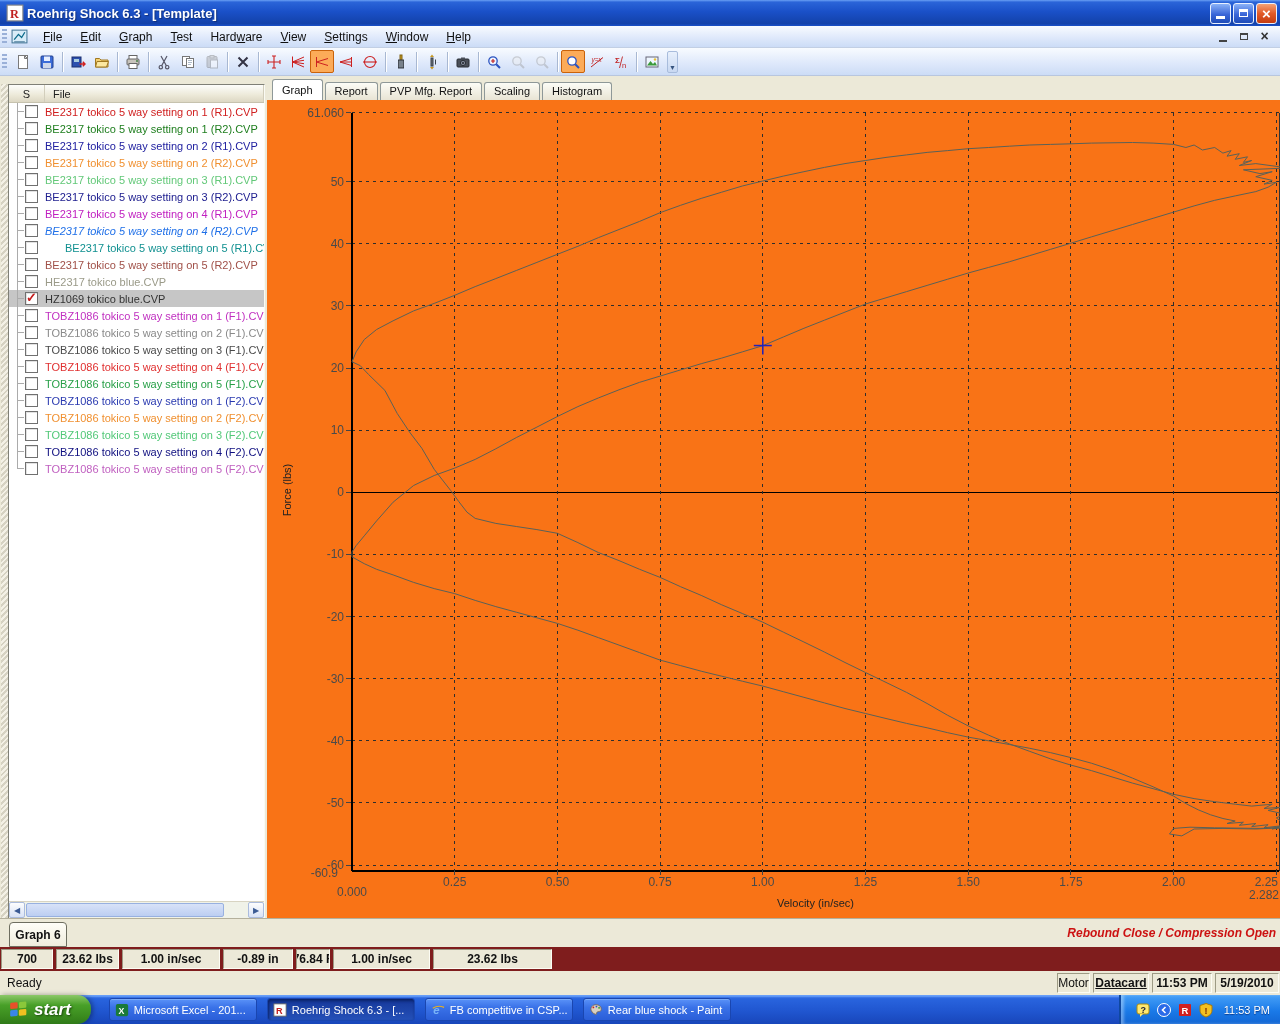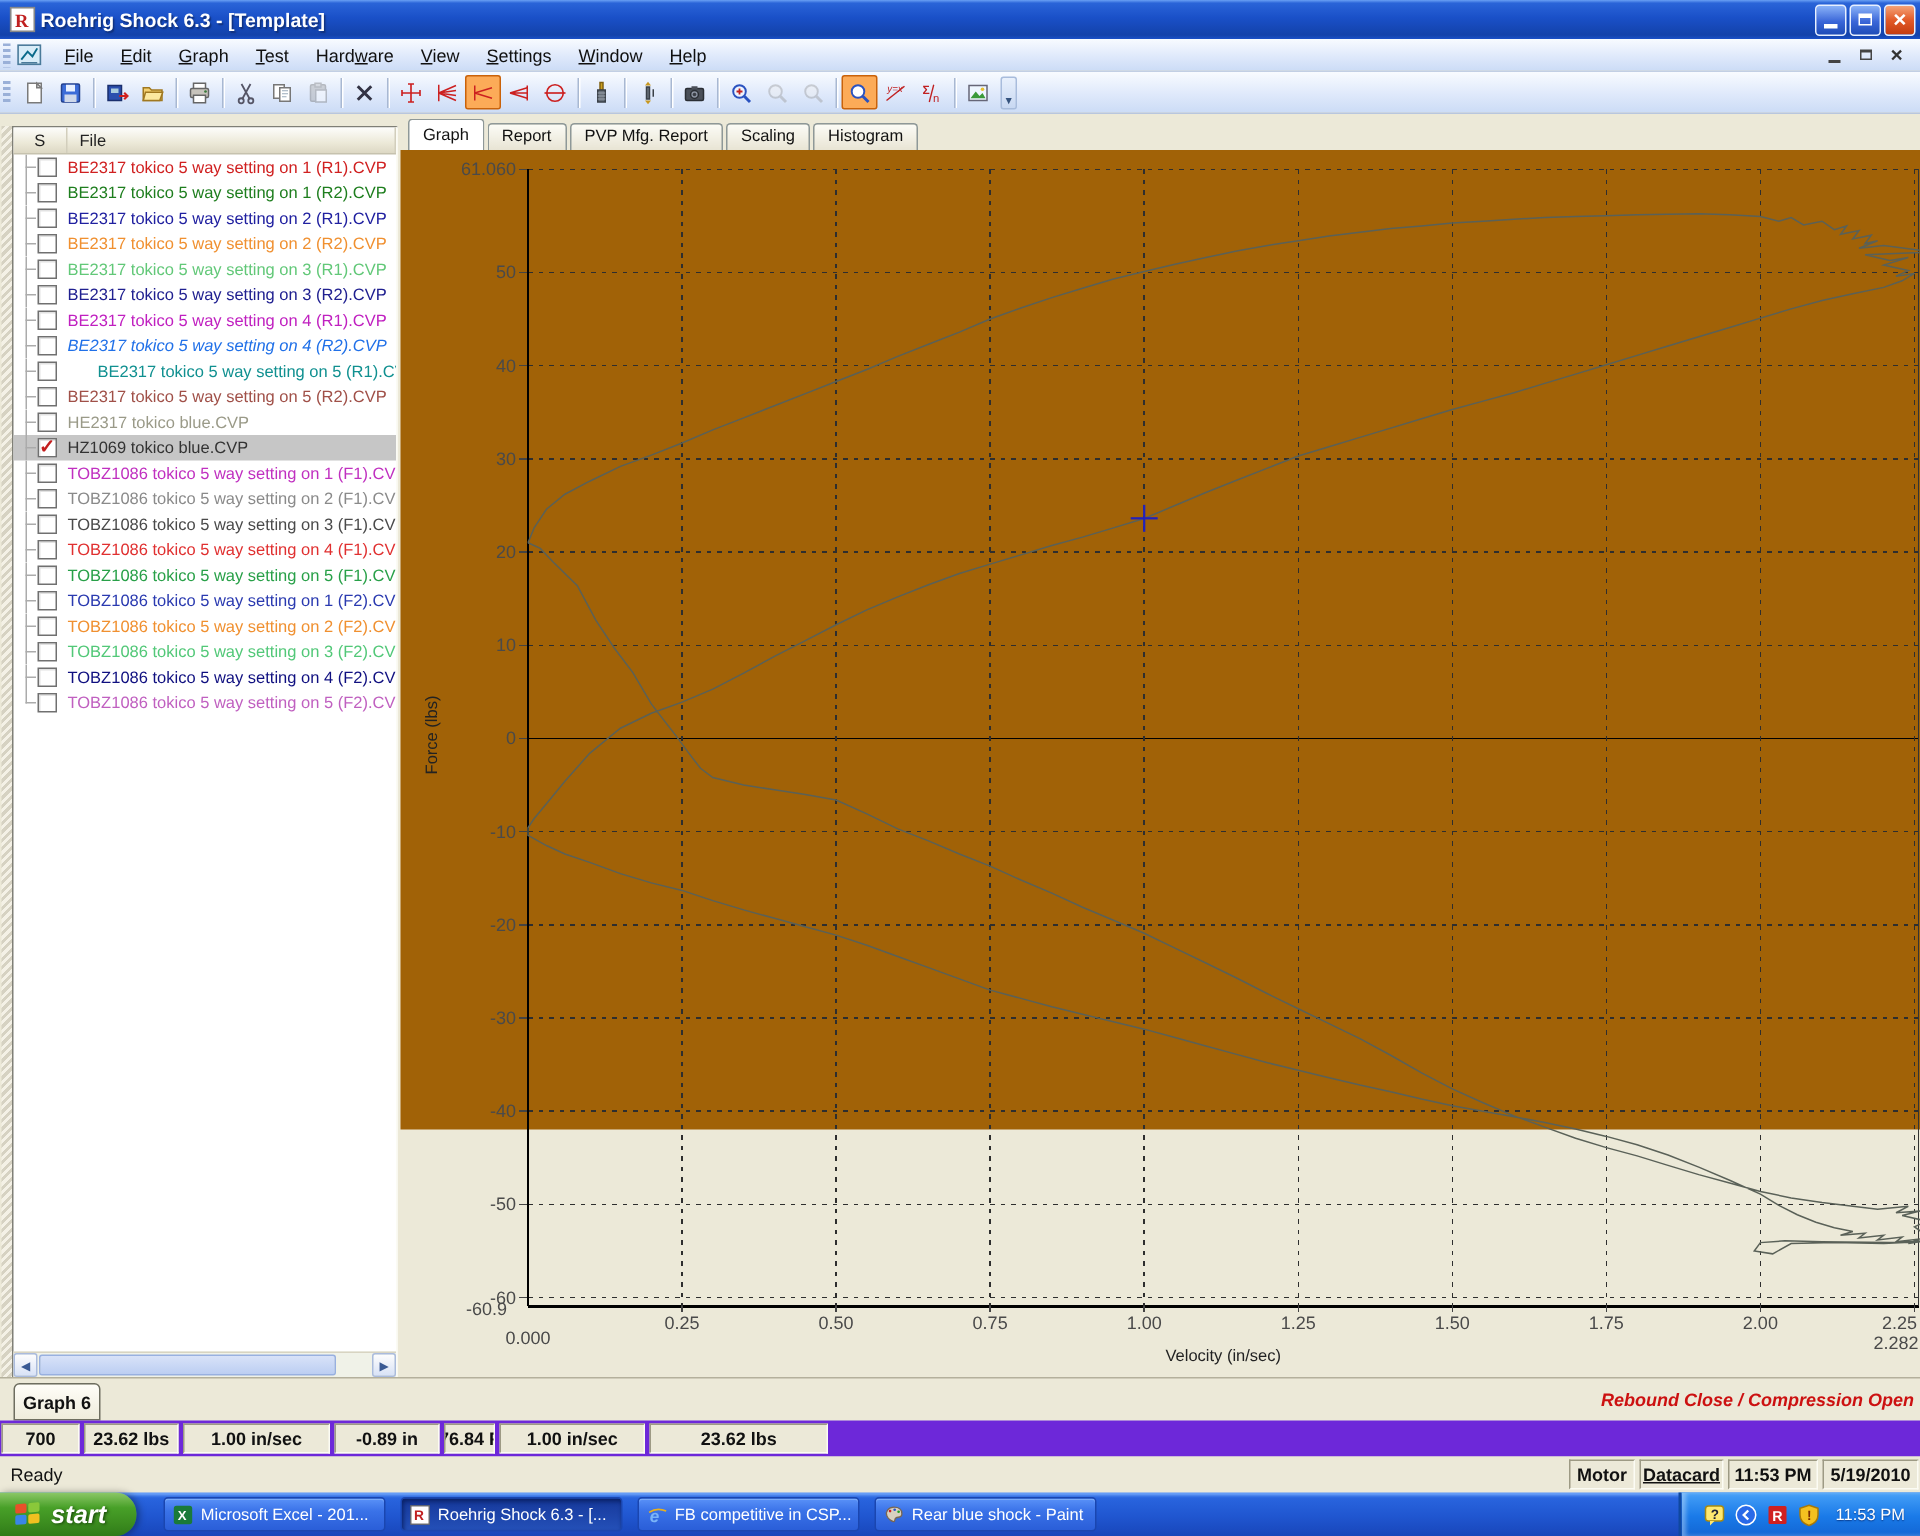--- a/index.html
+++ b/index.html
@@ -70,31 +70,31 @@
   .sarrow.right{margin-left:auto}
   .sthumb{width:198px;height:14px;margin-left:1px;border-radius:2px;
     background:linear-gradient(180deg,#d8e2f8,#bccef2);border:1px solid #98b0e0;box-sizing:border-box}
   
   .tabstrip{position:absolute;left:267px;top:78px;right:0;height:22px;display:flex;align-items:flex-end;
     padding-left:5px;background:#ece9d8;box-sizing:border-box}
   .tab{font-size:11px;color:#111;padding:2px 9px 3px;margin-right:2px;height:18px;box-sizing:border-box;
     border:1px solid #8e9898;border-bottom:none;border-radius:3px 3px 0 0;
     background:linear-gradient(180deg,#fcfcf6,#e8e4d4)}
   .tab.active{height:21px;background:#fff;padding-top:4px;position:relative;z-index:2}
-  .chartarea{position:absolute;left:267px;top:100px;width:1013px;height:653px;background:#a16207}
+  .chartarea{position:absolute;left:267px;top:100px;width:1013px;height:818px;background:#f97316}
   #chart{position:absolute;left:0;top:0;font-family:"Liberation Sans",sans-serif}
   
   .subbar{position:absolute;left:0;top:918px;width:1280px;height:29px;background:#ece9d8;
     border-top:1px solid #b4b09c;box-sizing:border-box}
   .sheettab{position:absolute;left:9px;top:922px;width:58px;height:25px;display:flex;align-items:center;justify-content:center;
     font-size:12px;font-weight:bold;color:#111;background:linear-gradient(180deg,#fffef8,#efecdc);
     border:1px solid #6e6e60;border-radius:4px 4px 0 0;box-sizing:border-box}
   .modenote{position:absolute;right:4px;top:926px;font-size:12px;font-style:italic;font-weight:bold;color:#cc1111}
   
-  .status1{position:absolute;left:0;top:947px;width:1280px;height:24px;background:#6d28d9;display:flex;
+  .status1{position:absolute;left:0;top:947px;width:1280px;height:24px;background:#7f1d1d;display:flex;
     gap:3px;padding:2px 1px;box-sizing:border-box}
   .scell{border:1px solid;border-color:#9d9a84 #fcfcf4 #fcfcf4 #9d9a84;background:#ece9d8;
     display:flex;align-items:center;justify-content:center;font-size:12px;font-weight:bold;color:#111;
     white-space:nowrap;overflow:hidden;box-sizing:border-box}
   .scell.path{justify-content:flex-start;padding-left:7px}
   .status2{position:absolute;left:0;top:971px;width:1280px;height:24px;background:#ece9d8;display:flex;
     align-items:center;box-sizing:border-box;padding:2px 1px}
   .ready{font-size:12px;color:#111;padding-left:6px}
   .s2right{margin-left:auto;display:flex;gap:3px;height:20px}
   
@@ -579,21 +579,21 @@
       <div class="scell" style="width: 63px;">23.62 lbs</div>
       <div class="scell" style="width: 98px;">1.00 in/sec</div>
       <div class="scell" style="width: 70px;">-0.89 in</div>
       <div class="scell" style="width: 34px;">76.84 F</div>
       <div class="scell" style="width: 97px;">1.00 in/sec</div>
       <div class="scell" style="width: 119px;">23.62 lbs</div>
     </div>
   <div class="status2">
     <span class="ready">Ready</span>
     <span class="s2right" id="status2-panels">
-        <div class="scell" style="width: 44px; font-weight: bold;">Motor</div>
+        <div class="scell" style="width: 33px; font-weight: normal;">Motor</div>
         <div class="scell" style="width: 56px; font-weight: bold; text-decoration: underline;">Datacard</div>
         <div class="scell" style="width: 60px; font-weight: bold;">11:53 PM</div>
         <div class="scell" style="width: 64px; font-weight: bold;">5/19/2010</div>
       </span>
   </div>
 
   <div class="taskbar">
     <div class="startbtn">
       <svg width="19" height="19" viewBox="0 0 16 16">
           <g transform="skewY(-5)">

